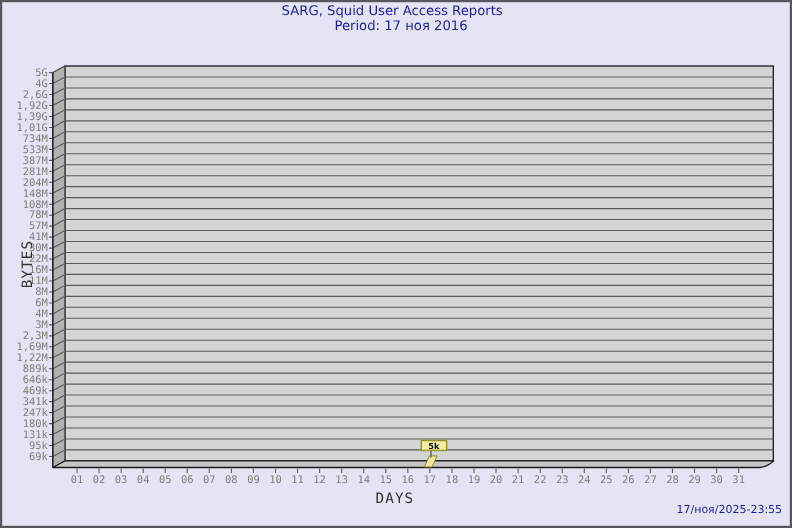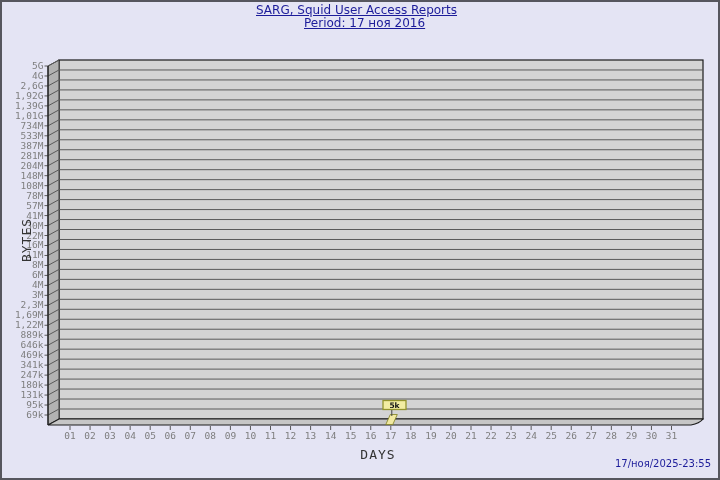--- a/index.html
+++ b/index.html
@@ -2,32 +2,32 @@
 <html><head>
 <meta charset="utf-8">
 <style>
   html,body{margin:0;padding:0;background:#9aa;font-family:"DejaVu Sans",sans-serif;}
   #screen{
     position:relative;width:720px;height:480px;box-sizing:border-box;
     background:#e4e4f4;border:2px solid #56565e;overflow:hidden;
   }
   .title-line{
     position:absolute;font-size:12px;line-height:13px;color:#1c1c9a;
-    white-space:pre;font-family:"DejaVu Sans",sans-serif;text-decoration:underline;
+    white-space:pre;font-family:"DejaVu Sans",sans-serif;
   }
   #title-1{left:254px;top:2px;}
   #title-2{left:302px;top:15px;}
   #title-3{left:302px;top:28px;}
   #chart-svg{position:absolute;left:0;top:0;}
   .axis-title{
     position:absolute;color:#333333;font-family:"DejaVu Sans Mono",monospace;
     font-size:13px;letter-spacing:1px;white-space:nowrap;
   }
   #ylab{left:24px;top:238px;transform:translate(-50%,-50%) rotate(-90deg);}
-  #xlab{left:357px;top:452px;transform:translate(-50%,-50%);margin-left:19px;}
+  #xlab{left:357px;top:452px;transform:translate(-50%,-50%);}
   #timestamp{
     position:absolute;right:7px;top:456px;font-size:10px;color:#1c1c9a;
     font-family:"DejaVu Sans",sans-serif;
   }
 </style>
 </head>
 <body>
 
 <div id="screen">
   <div class="title-line" id="title-1">SARG, Squid User Access Reports</div>

